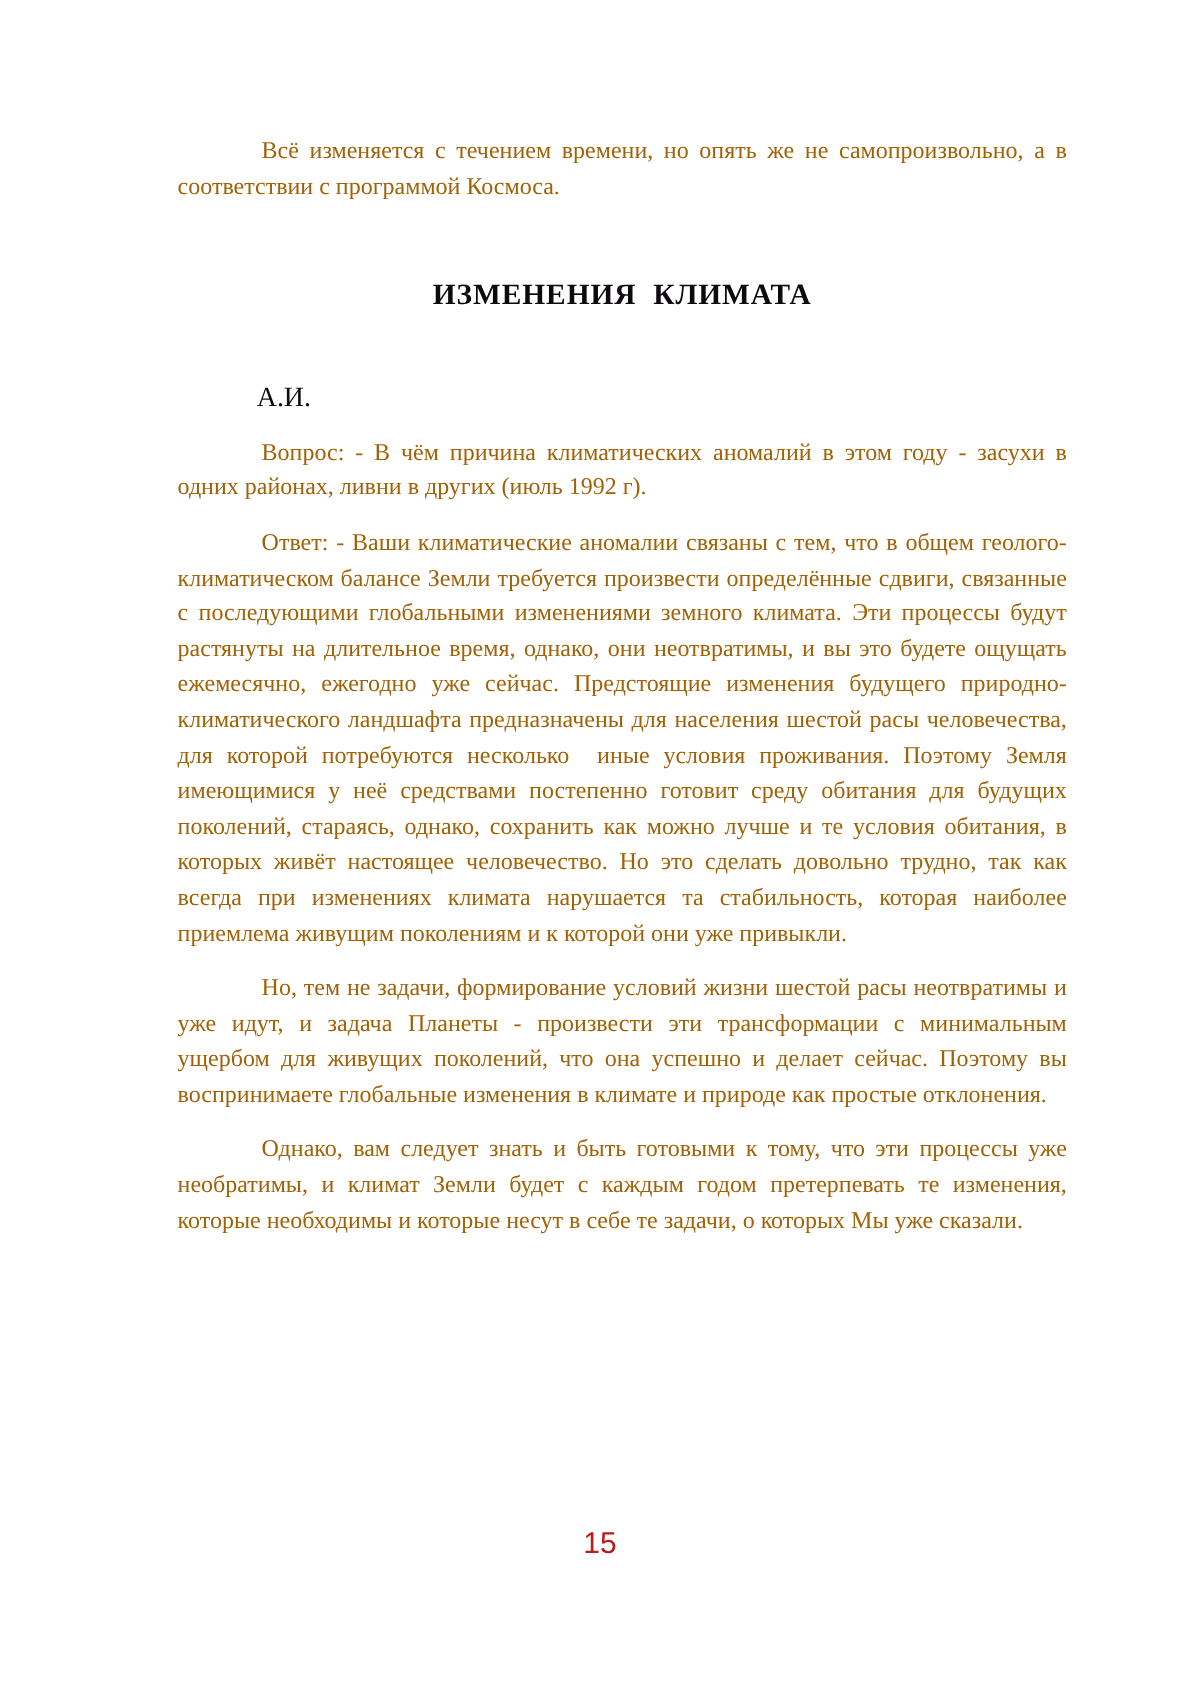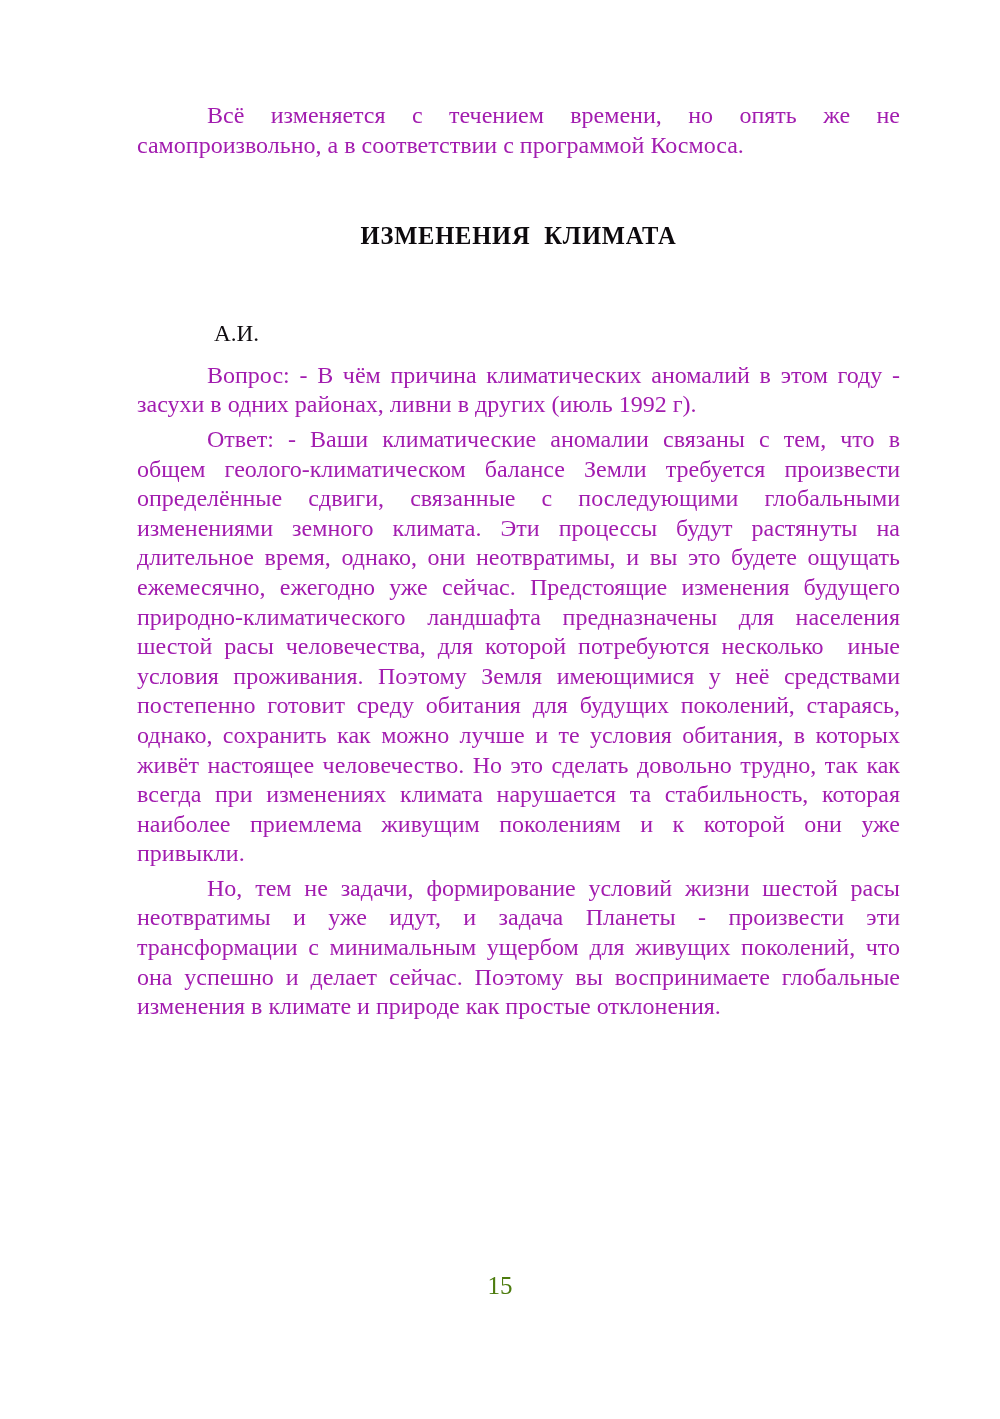--- a/index.html
+++ b/index.html
@@ -16,36 +16,36 @@
     overflow: hidden;
     font-family: "Liberation Serif", "DejaVu Serif", serif;
   }
   .text-column {
     position: absolute;
     left: 132px;
     top: 96px;
     width: 773px;
   }
   .para {
-    margin: 5px;
-    font-size: 24px;
+    margin: 16px;
+    font-size: 20px;
     line-height: 29.6px;
-    color: #a21caf;
+    color: #a16207;
     text-align: justify;
     text-justify: inter-word;
     text-indent: 70px;
     white-space: pre-wrap;
     -webkit-font-smoothing: antialiased;
   }
   
   .para.last-line-natural {
     text-align-last: left;
   }
   .section-heading {
-    margin: 12px;
+    margin: 0;
     font-size: 24.5px;
     line-height: 30px;
     font-weight: bold;
     text-align: center;
     letter-spacing: 0.8px;
     color: #0d0a0d;
     text-indent: 0;
     white-space: pre;
   }
   .spacer-before-heading { height: 44px; }
@@ -57,23 +57,23 @@
     color: #100c10;
     text-indent: 70px;
     text-align: left;
   }
   .page-number {
     position: absolute;
     left: 0;
     right: 0;
     top: 1272px;
     text-align: center;
-    font-family: Liberation Serif, serif;
+    font-family: Liberation Sans, sans-serif;
     font-size: 25px;
-    color: #4d7c0f;
+    color: #b91c1c;
   }
 </style>
 </head>
 <body>
 
 <div class="page">
 
   <div class="text-column">
 
     <p class="para last-line-natural">Всё изменяется с течением времени, но опять же не самопроизвольно, а в соответствии с программой Космоса.</p>
@@ -86,19 +86,20 @@
     <div class="spacer-after-heading"></div>
 
     <p class="speaker-label">А.И.</p>
 
     <p class="para last-line-natural">Вопрос: - В чём причина климатических аномалий в этом году - засухи в одних районах, ливни в других (июль 1992 г).</p>
 
     <p class="para last-line-natural">Ответ: - Ваши климатические аномалии связаны с тем, что в общем геолого-климатическом балансе Земли требуется произвести определённые сдвиги, связанные с последующими глобальными изменениями земного климата. Эти процессы будут растянуты на длительное время, однако, они неотвратимы, и вы это будете ощущать ежемесячно, ежегодно уже сейчас. Предстоящие изменения будущего природно-климатического ландшафта предназначены для населения шестой расы человечества, для которой потребуются несколько  иные условия проживания. Поэтому Земля имеющимися у неё средствами постепенно готовит среду обитания для будущих поколений, стараясь, однако, сохранить как можно лучше и те условия обитания, в которых живёт настоящее человечество. Но это сделать довольно трудно, так как всегда при изменениях климата нарушается та стабильность, которая наиболее приемлема живущим поколениям и к которой они уже привыкли.</p>
 
     <p class="para last-line-natural">Но, тем не задачи, формирование условий жизни шестой расы неотвратимы и уже идут, и задача Планеты - произвести эти трансформации с минимальным ущербом для живущих поколений, что она успешно и делает сейчас. Поэтому вы воспринимаете глобальные изменения в климате и природе как простые отклонения.</p>
 
+    <p class="para last-line-natural">Однако, вам следует знать и быть готовыми к тому, что эти процессы уже необратимы, и климат Земли будет с каждым годом претерпевать те изменения, которые необходимы и которые несут в себе те задачи, о которых Мы уже сказали.</p>
 
 
   </div>
 
   <div class="page-number">15</div>
 
 </div>
 
 </body></html>

